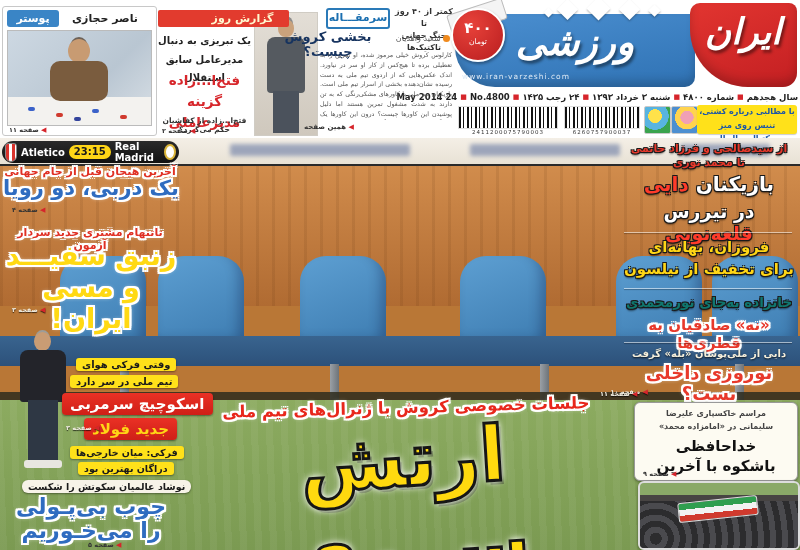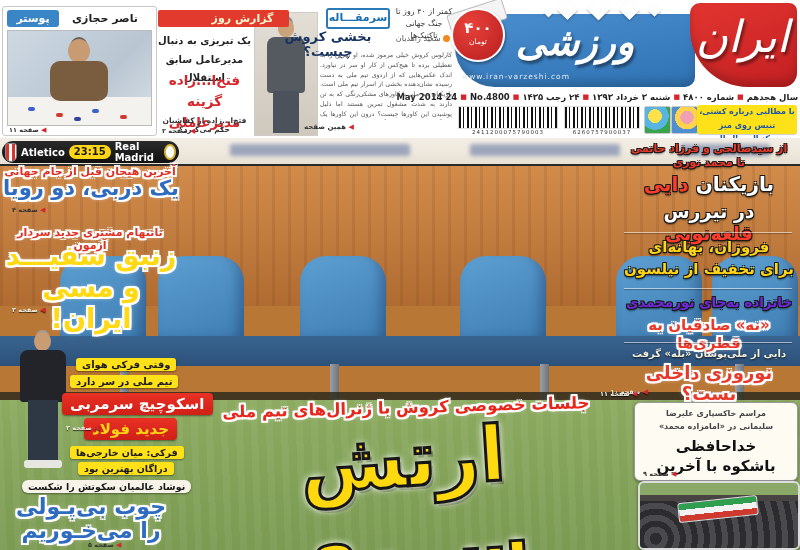--- a/index.html
+++ b/index.html
@@ -8,21 +8,21 @@
   .c{text-align:center;}
   .bold{font-weight:bold;}
   .halo-w{text-shadow:-2px -2px 0 #fff,2px -2px 0 #fff,-2px 2px 0 #fff,2px 2px 0 #fff,-2px 0 0 #fff,2px 0 0 #fff,0 -2px 0 #fff,0 2px 0 #fff,0 0 5px #fff;}
   .halo-k{text-shadow:-1px -1px 0 #1a1a1a,1px -1px 0 #1a1a1a,-1px 1px 0 #1a1a1a,1px 1px 0 #1a1a1a,0 2px 2px rgba(0,0,0,.6);}
 
   
   #topstrip{left:0;top:0;width:800px;height:138px;background:#fff;}
 
   
   #logo-red{left:690px;top:3px;width:107px;height:84px;background:linear-gradient(160deg,#e23530,#c31f22);border-radius:10px 8px 14px 58px;box-shadow:inset 0 -6px 10px rgba(0,0,0,.18);}
-  #logo-red .t{position:absolute;right:8px;top:8px;width:92px;text-align:center;color:#fff;font-size:44px;font-weight:normal;font-style:italic;text-shadow:2px 3px 3px rgba(0,0,0,.45);}
+  #logo-red .t{position:absolute;right:8px;top:8px;width:92px;text-align:center;color:#fff;font-size:36px;font-weight:bold;font-style:italic;text-shadow:2px 3px 3px rgba(0,0,0,.45);}
   #logo-blue{left:455px;top:14px;width:240px;height:73px;background:linear-gradient(170deg,#4b8fd0,#2f72b4);border-radius:4px 0 10px 40px;box-shadow:inset 0 -6px 10px rgba(0,0,0,.18);}
   #logo-blue .t{position:absolute;right:30px;top:6px;width:180px;text-align:center;color:#fff;font-size:38px;font-weight:bold;font-style:italic;text-shadow:2px 3px 3px rgba(0,0,0,.45);}
   .diamond{position:absolute;background:#fff;transform:rotate(45deg);box-shadow:1px 1px 2px rgba(0,0,0,.25);}
   #logo-url{left:462px;top:72px;color:#dce9f5;font-size:7.5px;letter-spacing:1px;direction:ltr;}
   #price-ribbon{left:448px;top:6px;width:56px;height:20px;background:#f4f4f4;border:1px solid #bbb;transform:rotate(-18deg);border-radius:3px;}
   #price-badge{left:451px;top:8px;width:50px;height:50px;background:radial-gradient(circle at 35% 30%,#e8423a,#b81d1f);border-radius:50%;border:2px solid #fff;box-shadow:1px 2px 3px rgba(0,0,0,.35);color:#fff;text-align:center;}
   #price-badge .v{display:block;margin-top:9px;font-size:15px;font-weight:bold;}
   #price-badge .u{display:block;font-size:7.5px;}
   #dateline{left:452px;top:91px;width:346px;height:12px;font-size:8.5px;font-weight:bold;color:#222;display:flex;align-items:center;justify-content:flex-start;gap:3px;white-space:nowrap;}
   #dateline .sq{color:#d6252b;font-size:7px;}
@@ -33,21 +33,21 @@
   #stamp2{background:radial-gradient(circle at 60% 40%,#f0a0b4 0 30%,#ffd34e 31% 55%,#4d8fd0 56%);}
   #topics-box{left:697px;top:105px;width:100px;height:29px;background:#ffe11a;border-radius:3px;color:#1a55a8;font-size:8px;font-weight:bold;text-align:center;line-height:1.7;box-shadow:0 1px 1px rgba(0,0,0,.2);}
 
   
   #editorial{left:254px;top:6px;width:200px;height:128px;}
   #ed-photo{left:0;top:6px;width:62px;height:122px;background:linear-gradient(#e3ded6,#cfc8bd);border:1px solid #d0ccc4;}
   #ed-photo .head{position:absolute;left:23px;top:6px;width:16px;height:18px;border-radius:50% 50% 45% 45%;background:#caa27c;box-shadow:0 -4px 0 -1px #8a8a8a;}
   #ed-photo .suit{position:absolute;left:12px;top:24px;width:38px;height:56px;border-radius:8px 8px 4px 4px;background:#555a60;}
   #ed-photo .legs{position:absolute;left:18px;top:78px;width:26px;height:42px;background:#4b525c;}
   #ed-tab{right:64px;top:2px;width:60px;height:17px;border:2px solid #2a7ab8;border-radius:3px;color:#1b6fb0;font-size:11px;font-weight:bold;text-align:center;line-height:16px;background:#fff;}
-  #ed-kick{right:1px;top:0;width:58px;font-size:8px;font-weight:normal;color:#333;text-align:center;line-height:1.5;}
+  #ed-kick{right:1px;top:0;width:58px;font-size:8px;font-weight:bold;color:#333;text-align:center;line-height:1.5;}
   #ed-author{right:2px;top:28px;width:58px;font-size:8px;color:#555;text-align:center;}
   #ed-author .dot{display:inline-block;width:7px;height:7px;border-radius:50%;background:#f08a1d;vertical-align:-1px;}
   #ed-headline{right:62px;top:23px;width:128px;color:#16335f;font-size:13px;font-weight:bold;text-align:center;}
   #ed-body{right:2px;top:44px;width:132px;height:70px;font-size:6.3px;color:#555;line-height:1.55;text-align:justify;overflow:hidden;}
   #ed-footer{right:100px;top:117px;font-size:7px;color:#333;font-weight:bold;}
 
   
   #report{left:158px;top:6px;width:93px;height:128px;background:#fff;}
   #rep-tab{left:0;top:4px;width:93px;height:17px;background:#e23b2e;color:#fff8d0;font-size:11px;font-weight:bold;text-align:center;line-height:17px;border-radius:2px;padding-left:38px;}
   #rep-k{left:0;top:26px;width:93px;font-size:10px;font-weight:bold;color:#222;text-align:center;line-height:1.85;}
@@ -318,21 +318,21 @@
     <div class="abs c halo-k bold" style="right:2px;top:32px;width:174px;font-size:20px;">
       <span class="rw">بازیکنان</span> <span class="rr">دایی</span>
     </div>
     <div class="abs c halo-k bold" style="right:2px;top:60px;width:174px;font-size:19px;">
       <span class="rw">در تیررس</span> <span class="rr">قلعه‌نویی</span>
     </div>
     <div class="line" style="top:92px;"></div>
     <div class="abs c halo-k bold" style="right:2px;top:98px;width:174px;font-size:15px;color:#ffd616;">فروزان، بهانه‌ای</div>
     <div class="abs c halo-k bold" style="right:2px;top:120px;width:174px;font-size:15px;color:#ffd616;">برای تخفیف از نیلسون</div>
     <div class="line" style="top:148px;"></div>
-    <div class="abs c halo-k bold" style="right:2px;top:154px;width:174px;font-size:13.5px;color:#6d28d9;">خانزاده به‌جای نورمحمدی</div>
+    <div class="abs c halo-k bold" style="right:2px;top:154px;width:174px;font-size:13.5px;color:#0f766e;">خانزاده به‌جای نورمحمدی</div>
     <div class="abs c halo-w bold" style="right:2px;top:176px;width:174px;font-size:15px;color:#e8392b;">«نه» صادقیان به قطری‌ها</div>
     <div class="line" style="top:202px;"></div>
     <div class="abs c bold" style="right:2px;top:208px;width:174px;font-size:10px;color:#f5efdc;text-shadow:0 1px 2px rgba(0,0,0,.8);">دایی از ملی‌پوشان «بله» گرفت</div>
     <div class="abs c halo-w bold" style="right:2px;top:222px;width:174px;font-size:18px;color:#e8392b;">نوروزی داخلی بست؟</div>
     <div class="abs marker onphoto" style="right:150px;top:248px;"><span class="arr">◀</span> <span>صفحه ۱۰</span></div>
   </div>
 
   <div id="funeral-card" class="abs">
     <div class="small">
       <div>مراسم خاکسپاری علیرضا</div>

